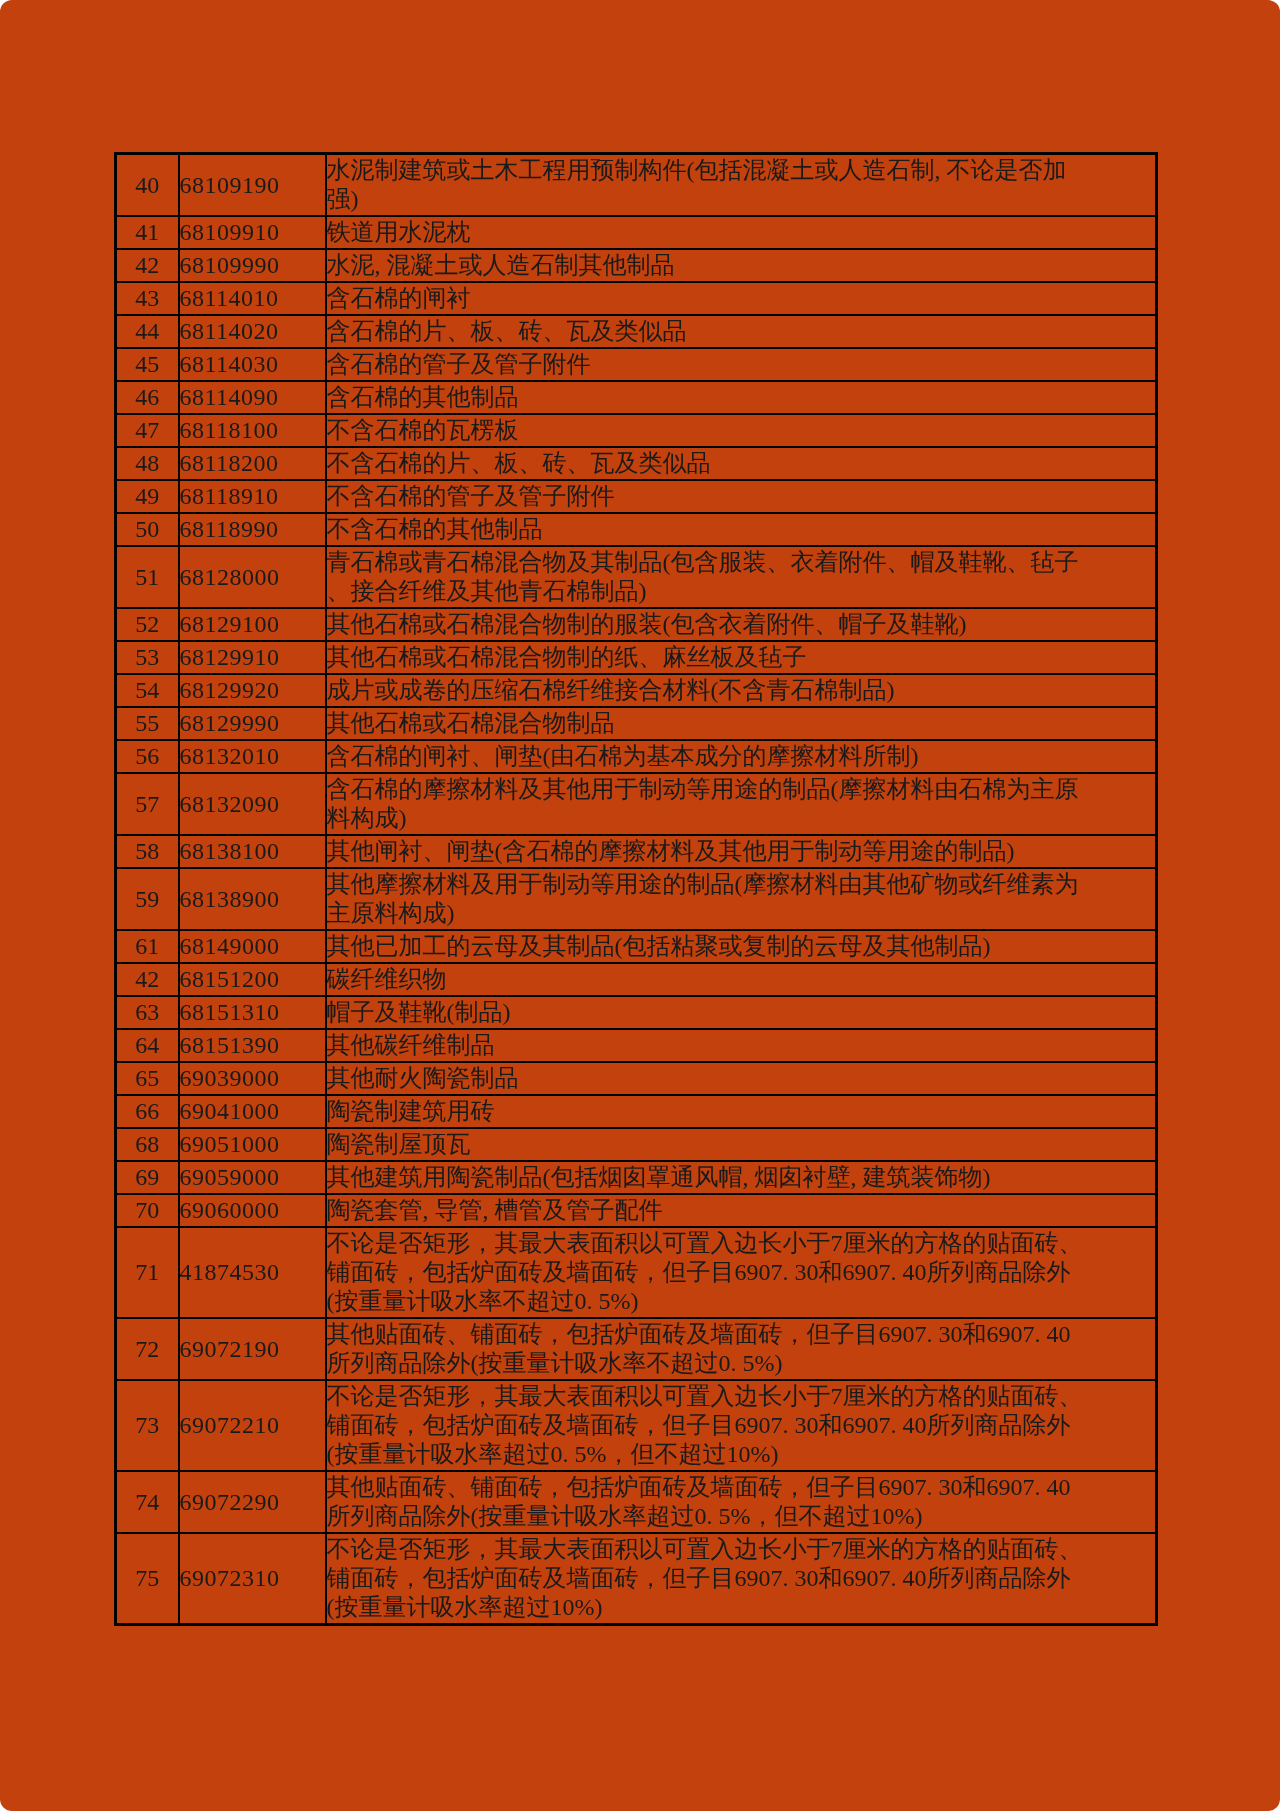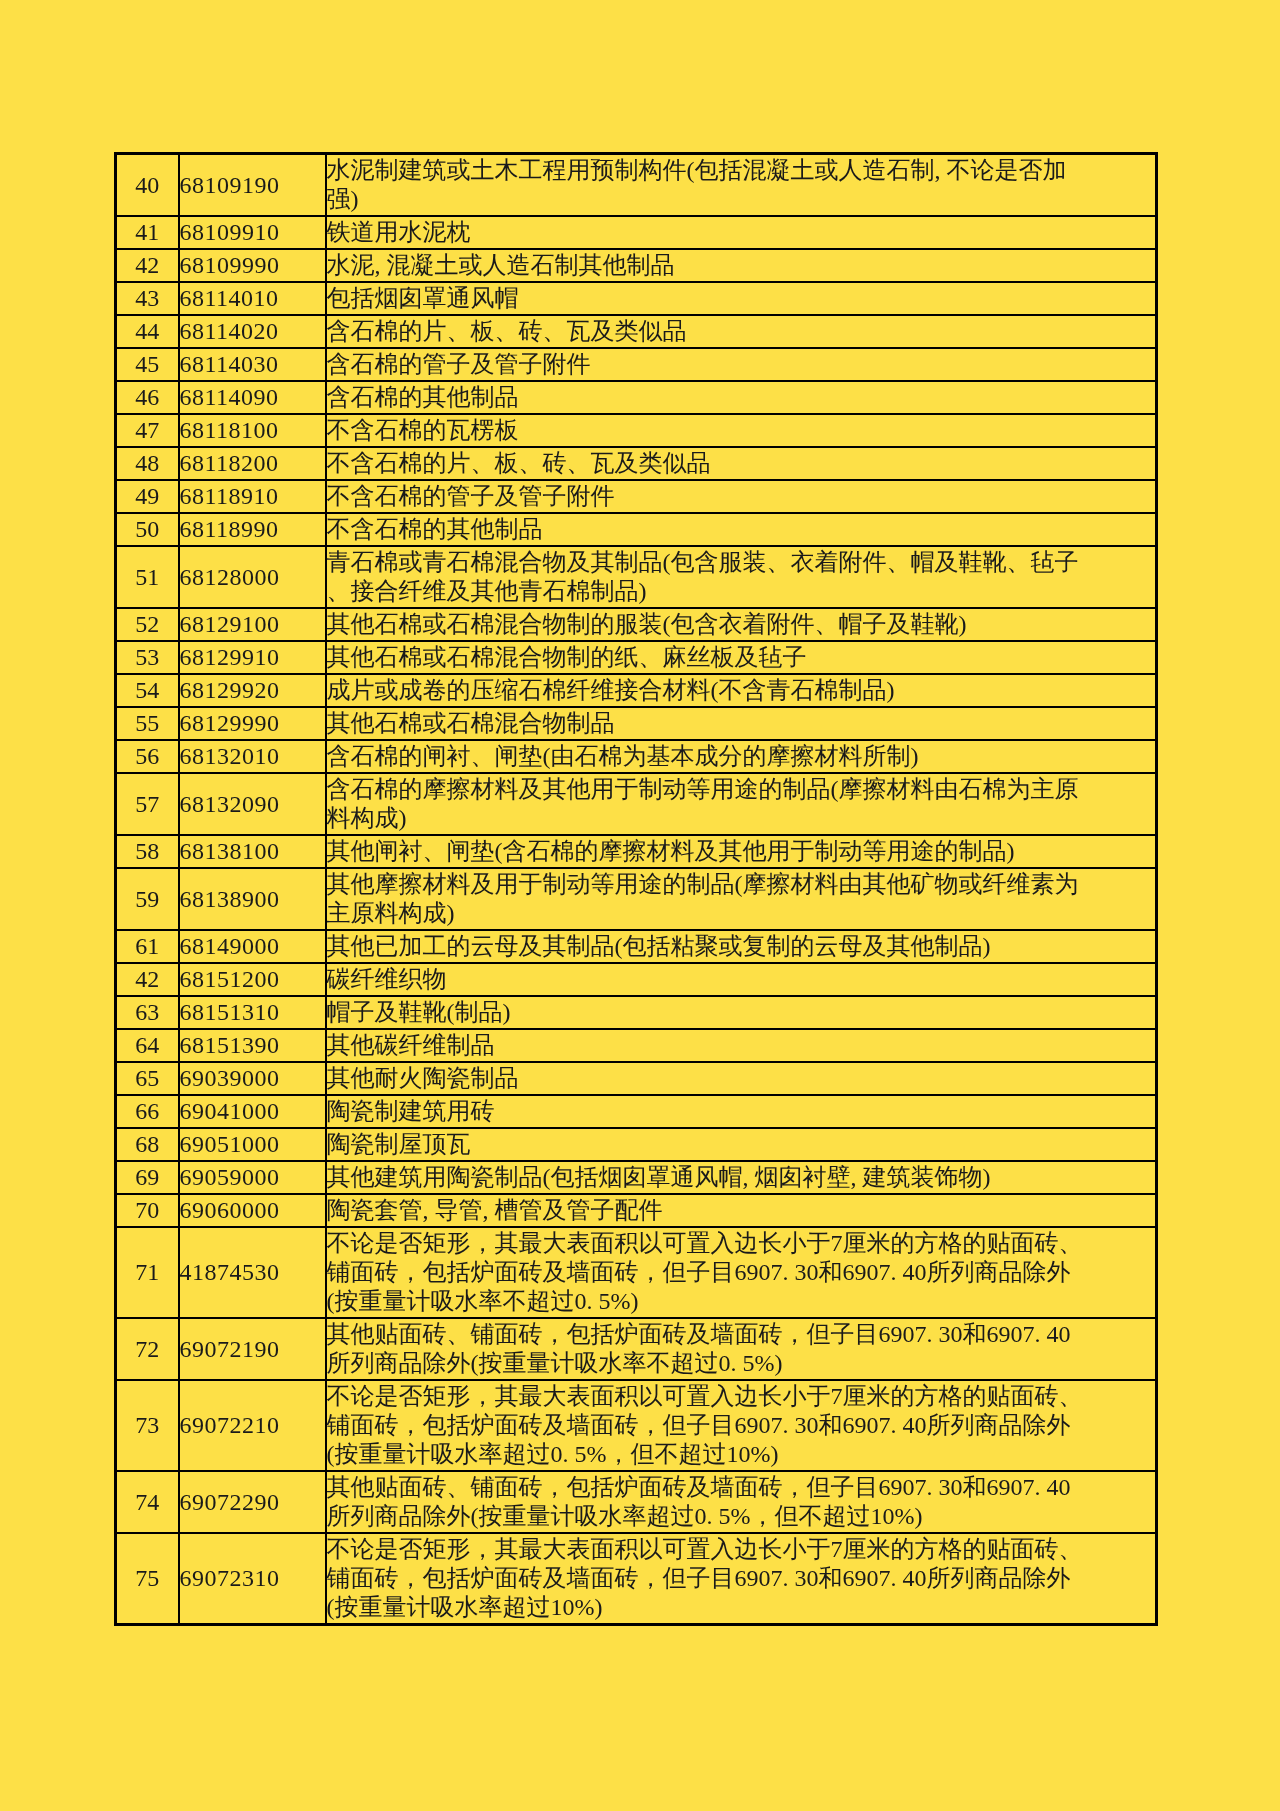--- a/index.html
+++ b/index.html
@@ -4,24 +4,25 @@
 <style>
   html, body {
     margin: 0;
     padding: 0;
     background: #ffffff;
   }
   .page {
     position: relative;
     width: 1280px;
     height: 1811px;
-    background: #fde047;
+    background: #c2410c;
     overflow: hidden;
     font-family: "Liberation Serif", "DejaVu Serif", serif;
     color: #1a1a1a;
+    border-radius: 12px;
   }
   table.hs-table {
     position: absolute;
     left: 114px;
     top: 152px;
     width: 1041px;
     border-collapse: collapse;
     table-layout: fixed;
     border: 3px solid #000000;
   }
@@ -70,21 +71,21 @@
           <td class="c-desc">铁道用水泥枕</td>
         </tr>
         <tr>
           <td class="c-no">42</td>
           <td class="c-code">68109990</td>
           <td class="c-desc">水泥, 混凝土或人造石制其他制品</td>
         </tr>
         <tr>
           <td class="c-no">43</td>
           <td class="c-code">68114010</td>
-          <td class="c-desc">包括烟囱罩通风帽</td>
+          <td class="c-desc">含石棉的闸衬</td>
         </tr>
         <tr>
           <td class="c-no">44</td>
           <td class="c-code">68114020</td>
           <td class="c-desc">含石棉的片、板、砖、瓦及类似品</td>
         </tr>
         <tr>
           <td class="c-no">45</td>
           <td class="c-code">68114030</td>
           <td class="c-desc">含石棉的管子及管子附件</td>

